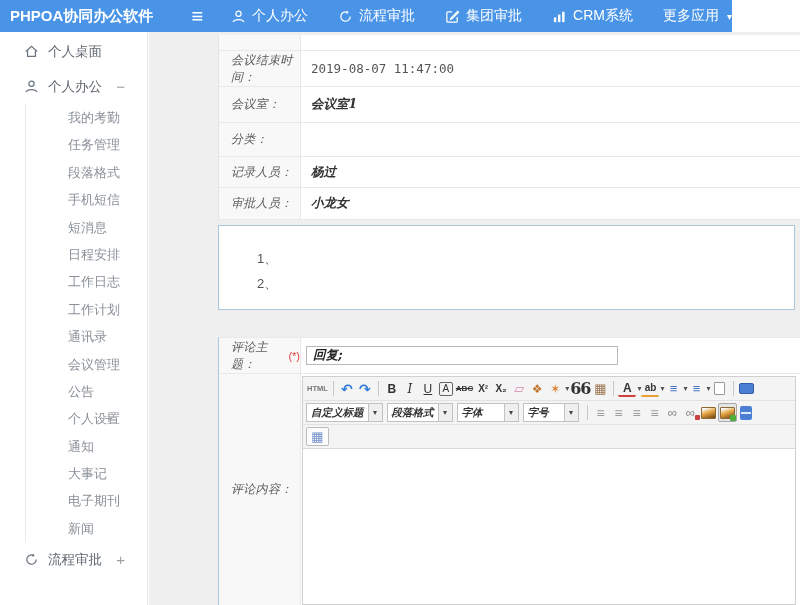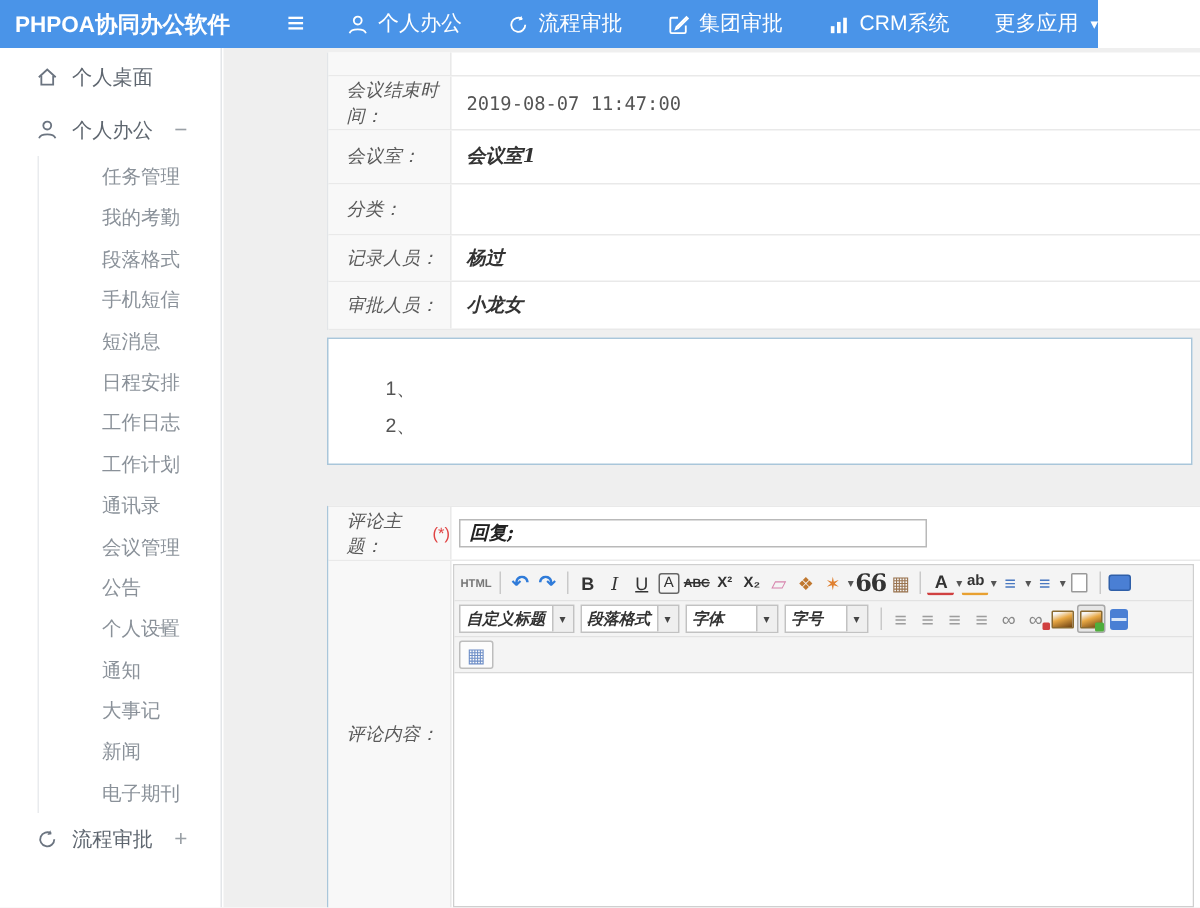--- a/index.html
+++ b/index.html
@@ -144,36 +144,36 @@
   </div>
   <div class="side-item">
     <svg width="15" height="15" viewBox="0 0 16 16" fill="none" stroke="#6b7480" stroke-width="1.3">
         <circle cx="8" cy="5" r="2.8"></circle>
         <path d="M2.2 14c1.2-3.6 10.4-3.6 11.6 0"></path>
       </svg>
     <span>个人办公</span>
     <span class="toggle">−</span>
   </div>
   <div class="submenu">
+    <div class="sub-item"><span>我的考勤</span><span class="sub-toggle"></span></div>
     <div class="sub-item"><span>任务管理</span><span class="sub-toggle"></span></div>
-    <div class="sub-item"><span>我的考勤</span><span class="sub-toggle"></span></div>
     <div class="sub-item"><span>段落格式</span><span class="sub-toggle"></span></div>
     <div class="sub-item"><span>手机短信</span><span class="sub-toggle"></span></div>
     <div class="sub-item"><span>短消息</span><span class="sub-toggle"></span></div>
     <div class="sub-item"><span>日程安排</span><span class="sub-toggle"></span></div>
     <div class="sub-item"><span>工作日志</span><span class="sub-toggle"></span></div>
     <div class="sub-item"><span>工作计划</span><span class="sub-toggle"></span></div>
     <div class="sub-item"><span>通讯录</span><span class="sub-toggle"></span></div>
     <div class="sub-item"><span>会议管理</span><span class="sub-toggle"></span></div>
     <div class="sub-item"><span>公告</span><span class="sub-toggle"></span></div>
     <div class="sub-item"><span>个人设置</span><span class="sub-toggle">+</span></div>
     <div class="sub-item"><span>通知</span><span class="sub-toggle"></span></div>
     <div class="sub-item"><span>大事记</span><span class="sub-toggle"></span></div>
+    <div class="sub-item"><span>电子期刊</span><span class="sub-toggle"></span></div>
     <div class="sub-item"><span>新闻</span><span class="sub-toggle"></span></div>
-    <div class="sub-item"><span>电子期刊</span><span class="sub-toggle"></span></div>
   </div>
   <div class="side-item">
     <svg width="15" height="15" viewBox="0 0 16 16" fill="none" stroke="#6b7480" stroke-width="1.3">
         <path d="M13 8a5 5 0 1 1-2.2-4.1"></path>
         <path d="M10.2 1.6l.8 2.8-2.9.5" fill="#6b7480" stroke="none"></path>
       </svg>
     <span>流程审批</span>
     <span class="toggle">+</span>
   </div>
 </div>

